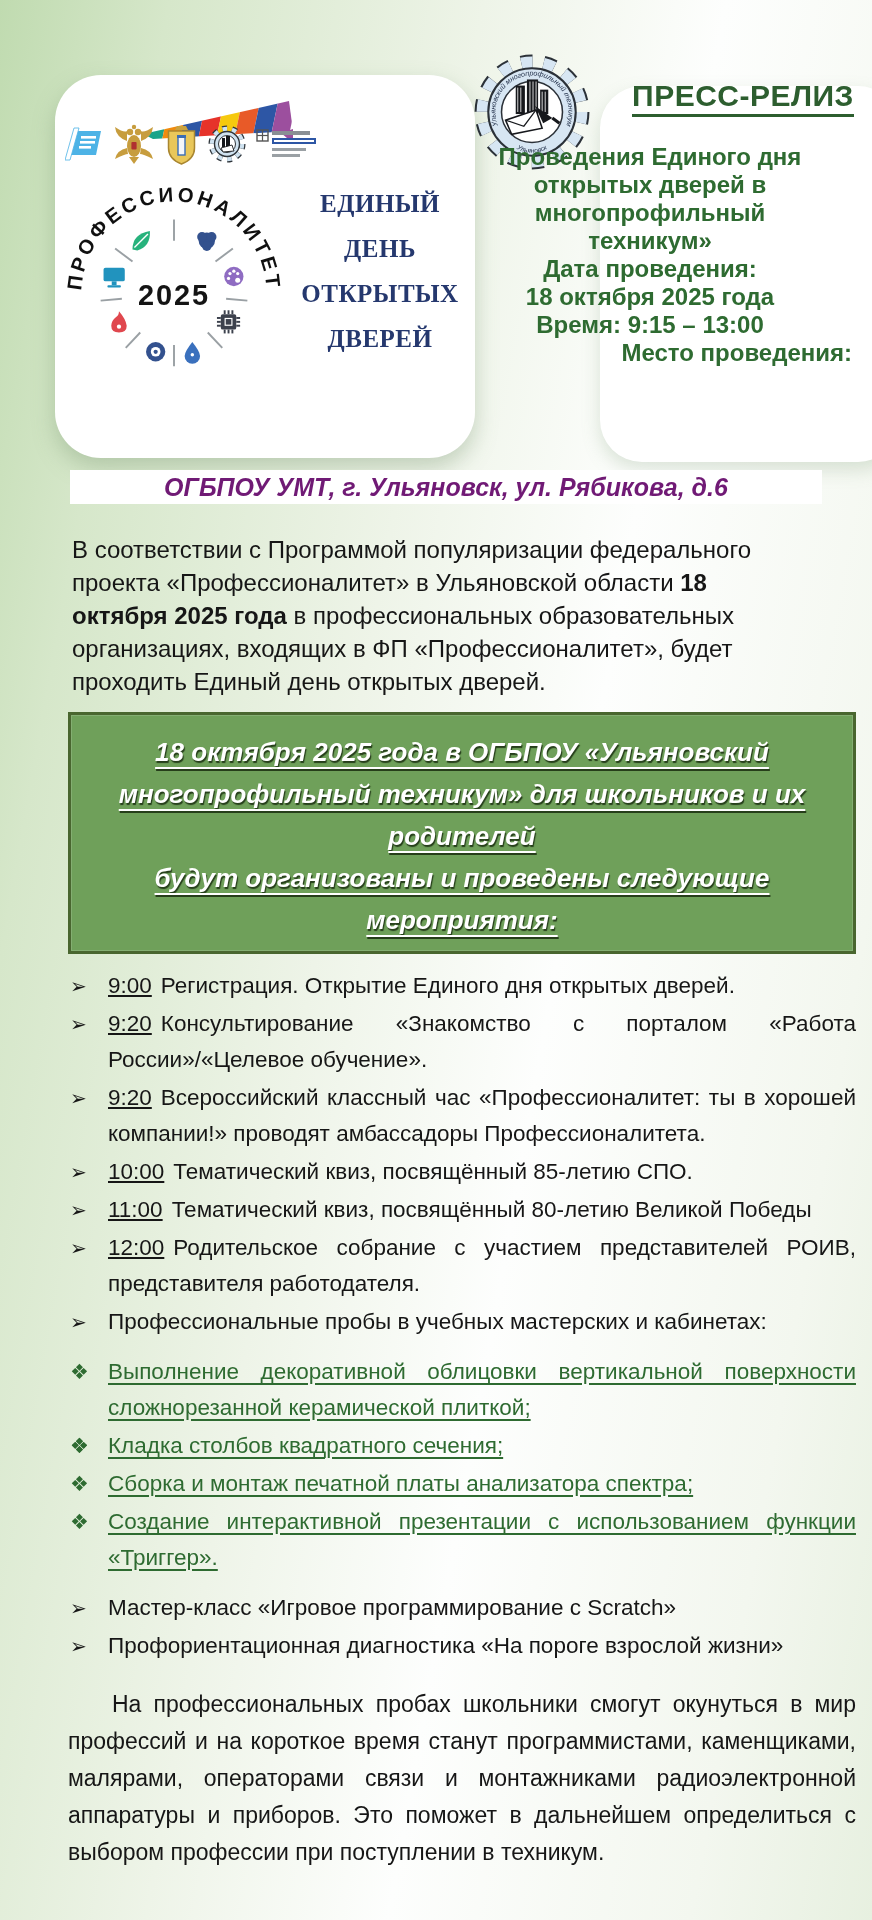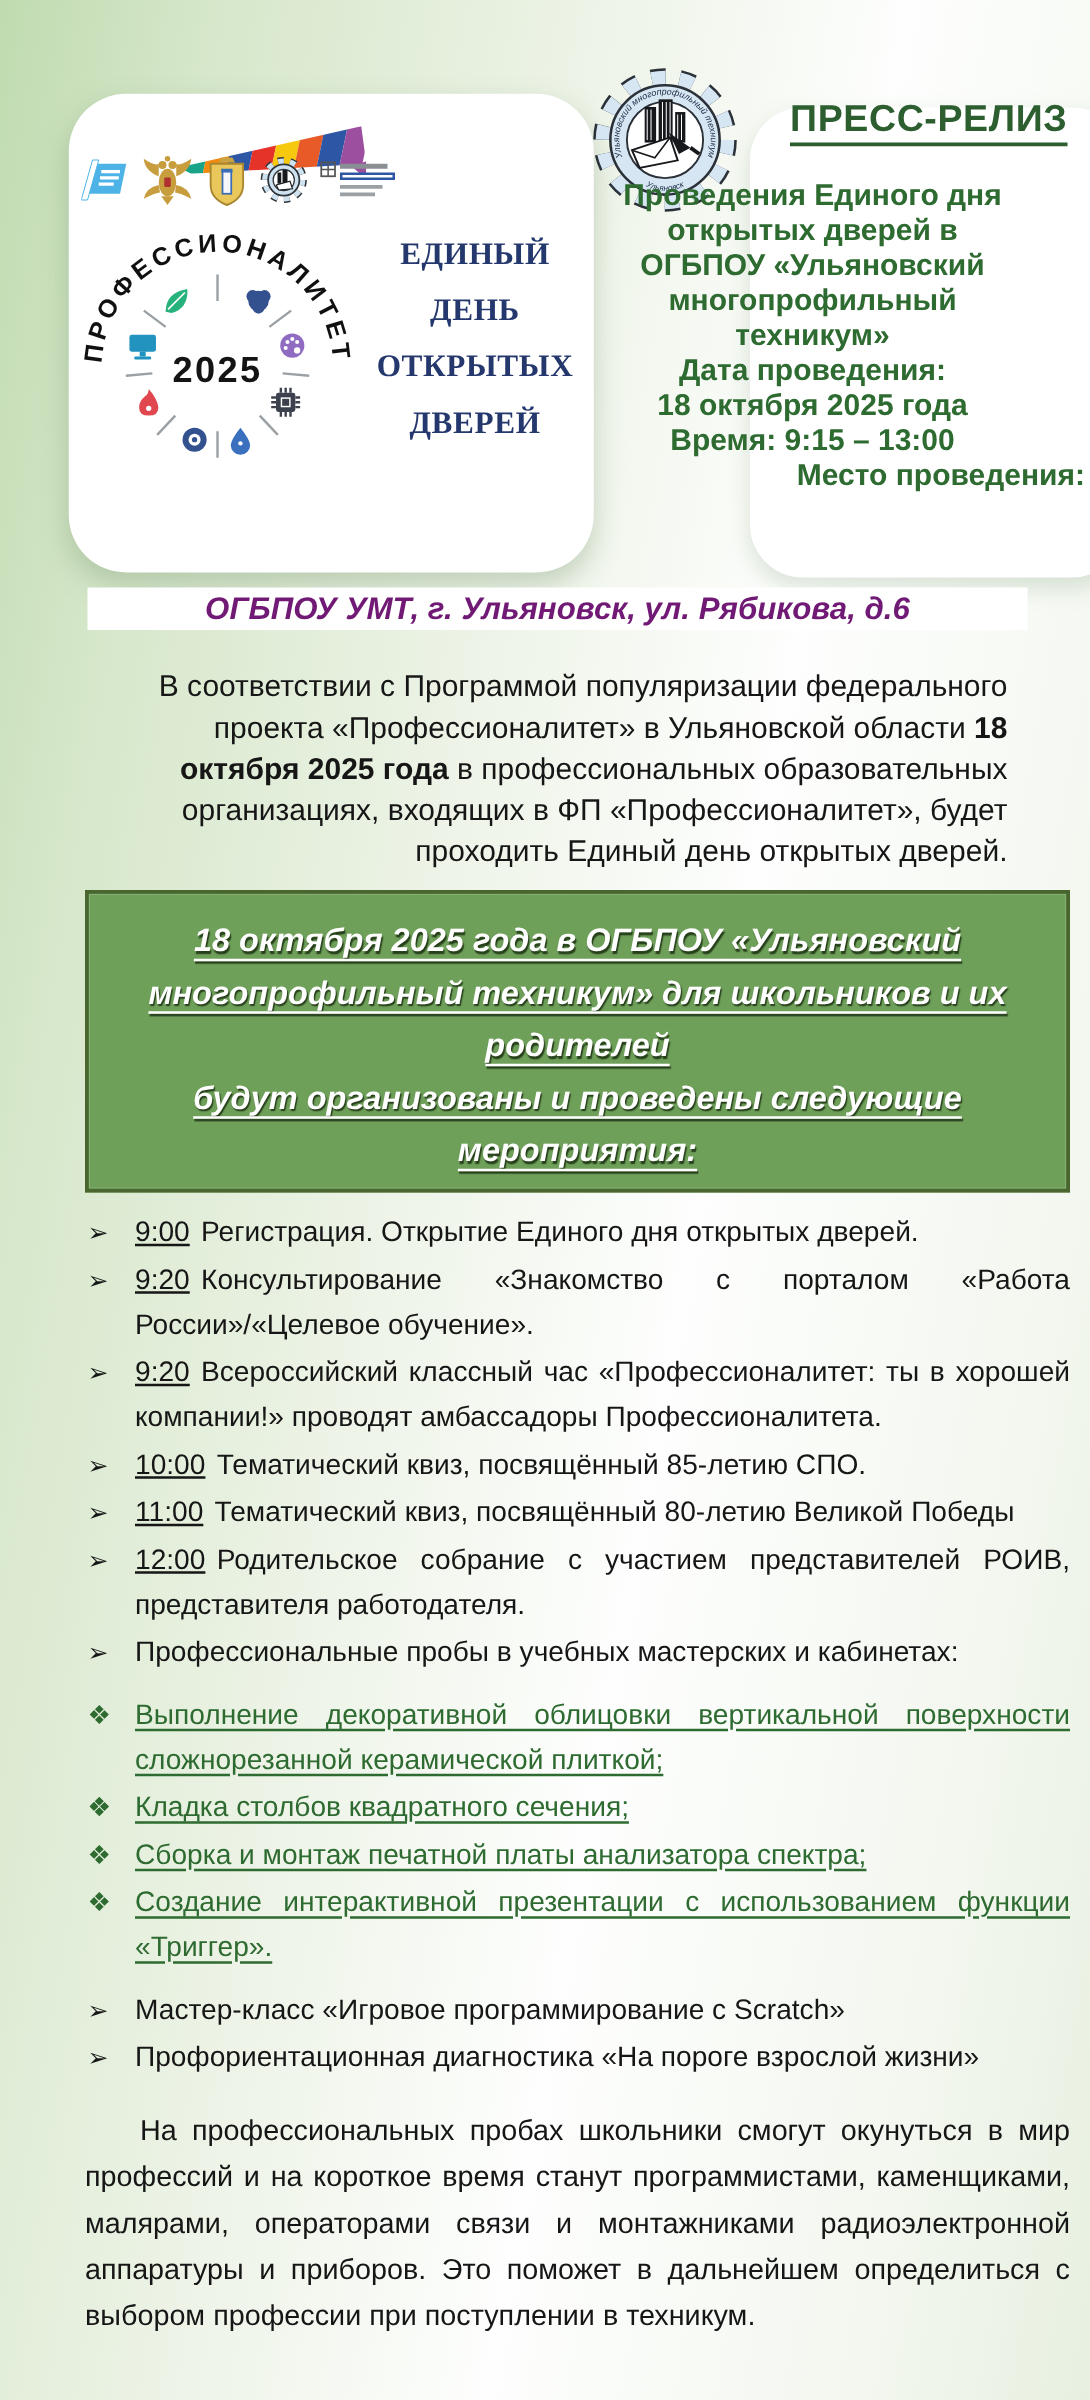--- a/index.html
+++ b/index.html
@@ -17,27 +17,27 @@
         font-family:"Liberation Serif",serif;font-weight:bold;font-size:25px;line-height:45px;
         color:#25386e;letter-spacing:.5px;}
   .panel{position:absolute;left:600px;top:86px;width:300px;height:376px;background:#fff;
         border-radius:42px;box-shadow:0 8px 18px rgba(120,150,110,.25);}
   .gear{position:absolute;left:471px;top:48px;width:122px;height:128px;}
   .press-title{position:absolute;left:626px;top:79px;width:234px;margin:0;text-align:center;
         font-size:30px;font-weight:bold;color:#2d5e2f;}
   .press-title span{border-bottom:3px solid #2d5e2f;padding-bottom:2px;letter-spacing:.5px;}
   .details{position:absolute;left:428px;top:143px;width:444px;text-align:center;
         font-weight:bold;font-size:24px;line-height:28px;color:#2e6b31;}
-  .details .place{text-align:right;padding-right:4px;}
+  .details .place{text-align:right;padding-right:20px;}
   .address{position:absolute;left:70px;top:470px;width:752px;height:34px;background:#fff;
         display:flex;align-items:center;justify-content:center;
         font-style:italic;font-weight:bold;font-size:25px;color:#701a75;}
   
   .content{position:absolute;left:0;top:515px;width:872px;}
-  .intro{margin:18px 66px 0 72px;text-align:right;font-size:24px;line-height:33px;}
+  .intro{margin:18px 66px 0 72px;text-align:left;font-size:24px;line-height:33px;}
   .banner{margin:14px 16px 0 68px;border:3px solid #49662f;background:#6fa05a;
         padding:16px 6px 10px;text-align:center;box-shadow:inset 0 0 0 1px rgba(255,255,255,.15);}
   .banner .bline{font-style:italic;font-weight:bold;font-size:26px;line-height:42px;color:#fff;}
   .banner .bline span{text-decoration:underline;text-underline-offset:6px;
         text-shadow:1px 2px 1px rgba(25,45,15,.85);}
   .list{list-style:none;margin:14px 16px 0 68px;padding:0;}
   .list li{position:relative;padding-left:40px;font-size:22.5px;line-height:36px;
         text-align:justify;margin:2px 0;}
   .list .bullet{position:absolute;left:2px;top:0;font-family:"DejaVu Sans",sans-serif;font-size:20px;}
   .time{text-decoration:underline;margin-right:9px;}
@@ -228,21 +228,20 @@
       </text>
     </svg>
 
     <h1 class="press-title">
       <span>ПРЕСС-РЕЛИЗ</span>
     </h1>
 
     <div class="details">
       <div>Проведения Единого дня</div>
       <div>открытых дверей в</div>
-      <div>ОГБПОУ «Ульяновский</div>
       <div>многопрофильный</div>
       <div>техникум»</div>
       <div>Дата проведения:</div>
       <div>18 октября 2025 года</div>
       <div>Время: 9:15 – 13:00</div>
       <div class="place">Место проведения:</div>
     </div>
 
     <div class="address">
       <span>ОГБПОУ УМТ, г. Ульяновск, ул. Рябикова, д.6</span>

